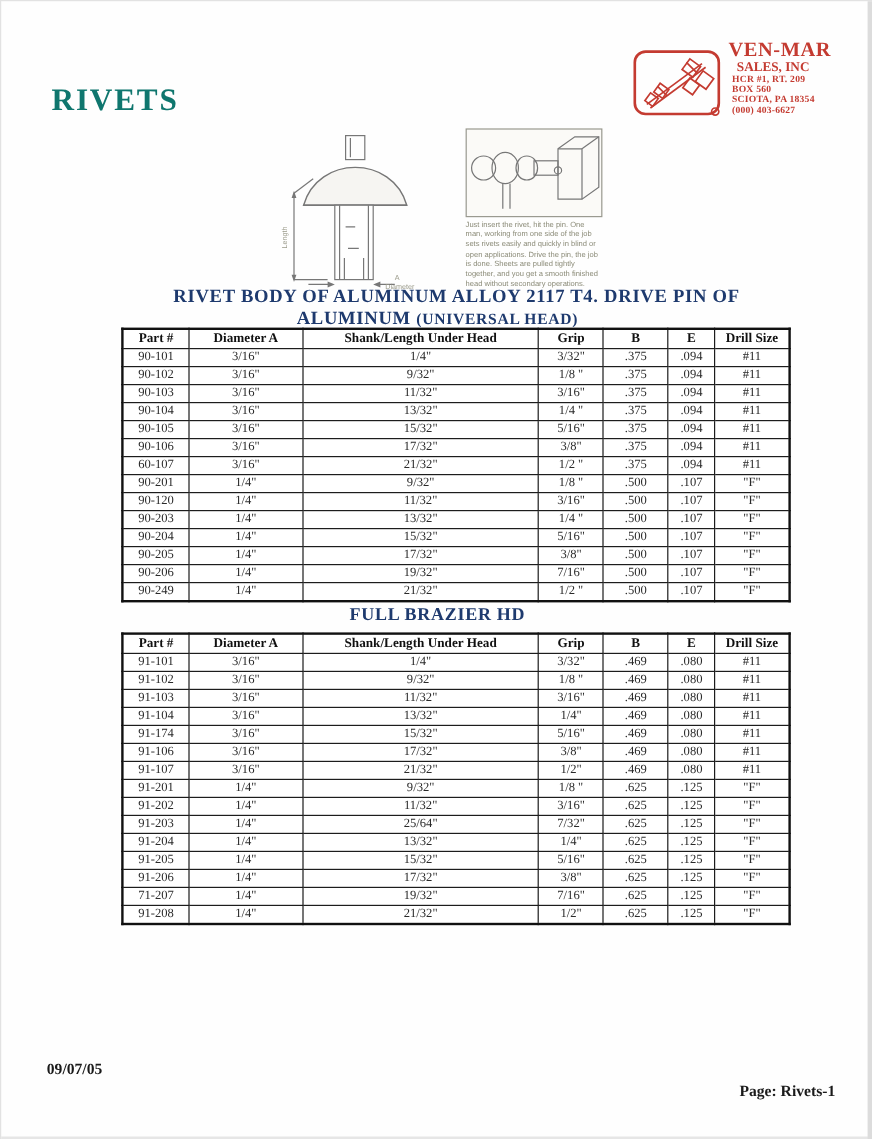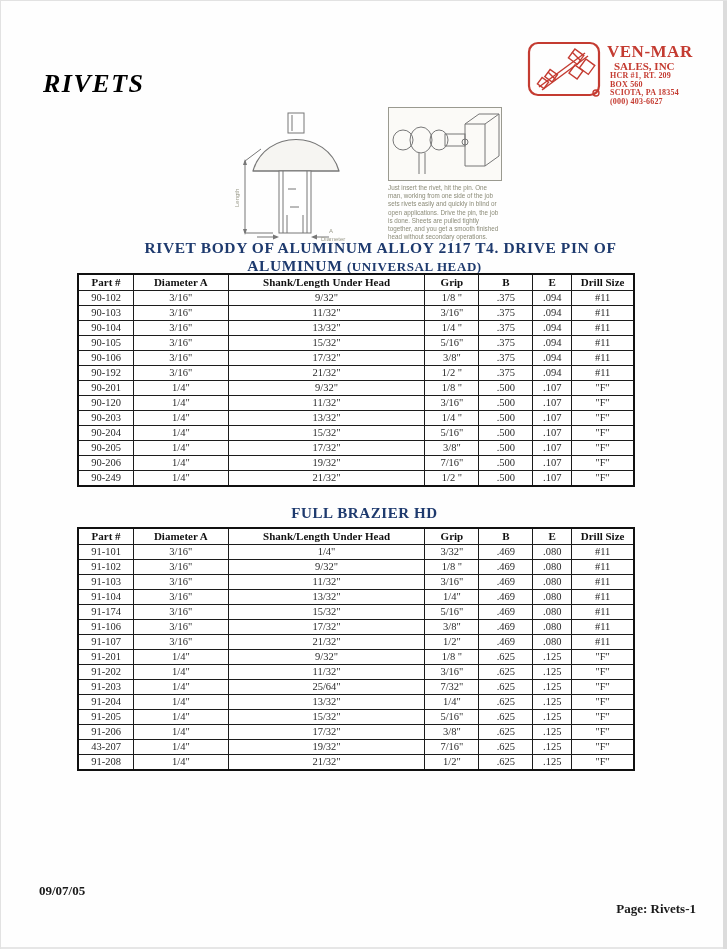--- a/index.html
+++ b/index.html
@@ -5,26 +5,26 @@
   html,body{margin:0;padding:0;background:#f2f2f2;}
   .page{
     position:relative;width:727px;height:949px;background:#fefefe;
     font-family:"Liberation Serif", serif;color:#1a1a1a;overflow:hidden;
     border:1px solid #e2e2e2;
     box-shadow:inset -5px 0 0 #dcdcdc, inset 0 -3px 0 #e6e6e6;
     margin:0 auto;
   }
   .doc-title{
     position:absolute;left:42px;top:68px;
-    font-size:26px;font-weight:bold;letter-spacing:1.5px;color:#000000;font-style:italic;
+    font-size:26px;font-weight:bold;letter-spacing:1.5px;color:#0f766e;
   }
   
   .logo{position:absolute;left:526px;top:32px;width:186px;height:78px;}
   .logo-mark{position:absolute;left:0;top:8px;}
-  .logo-text{position:absolute;left:80px;top:10px;color:#c43b31;line-height:1.05;}
+  .logo-text{position:absolute;left:80px;top:0;color:#c43b31;line-height:1.05;}
   .logo-name{font-size:17px;font-weight:bold;letter-spacing:.5px;}
   .logo-line2{font-size:11px;font-weight:bold;margin-left:7px;}
   .logo-addr{font-size:8px;font-weight:bold;margin-left:3px;letter-spacing:.2px;}
   
   .fig-left{position:absolute;left:232px;top:110px;width:120px;height:130px;}
   .fig-right{position:absolute;left:387px;top:106px;width:114px;height:132px;}
   .fig-right .frame{width:112px;height:72px;border:1px solid #9a9a90;background:#fbfaf7;}
   .fig-caption{
     margin-top:3px;width:112px;font-family:"Liberation Sans",sans-serif;
     font-size:6.3px;line-height:1.3;color:#8b8b78;text-align:left;
@@ -34,21 +34,21 @@
     position:absolute;left:0;width:727px;text-align:center;
     color:#1e3a6e;font-weight:bold;letter-spacing:.6px;
   }
   .sec-head .l1{font-size:15.5px;padding-left:32px;}
   .sec-head .l2{font-size:15.5px;}
   .sec-head .l2 .small{font-size:13px;}
   #head1{top:238px;line-height:1.15;}
   #head2{top:504px;font-size:15px;}
   
   table.data{
-    position:absolute;left:76px;width:558px;border-collapse:collapse;
+    position:absolute;left:100px;width:558px;border-collapse:collapse;
     table-layout:fixed;background:#fff;
     font-family:"Liberation Serif",serif;
     padding-left:24px;
   }
   #table1{top:272px;}
   #table2{top:526px;}
   table.data th, table.data td{
     border:1px solid #1c1c1c;text-align:center;padding:0;
     height:14px;line-height:14px;font-size:10.5px;color:#2a2a2a;
     overflow:hidden;white-space:nowrap;
@@ -174,20 +174,29 @@
           <th>Diameter A</th>
           <th>Shank/Length Under Head</th>
           <th>Grip</th>
           <th>B</th>
           <th>E</th>
           <th>Drill Size</th>
         </tr>
       </thead>
       <tbody>
         <tr>
+          <td>90-101</td>
+          <td>3/16"</td>
+          <td>1/4"</td>
+          <td>3/32"</td>
+          <td>.375</td>
+          <td>.094</td>
+          <td>#11</td>
+        </tr>
+        <tr>
           <td>90-102</td>
           <td>3/16"</td>
           <td>9/32"</td>
           <td>1/8 "</td>
           <td>.375</td>
           <td>.094</td>
           <td>#11</td>
         </tr>
         <tr>
           <td>90-103</td>
@@ -219,21 +228,21 @@
         <tr>
           <td>90-106</td>
           <td>3/16"</td>
           <td>17/32"</td>
           <td>3/8"</td>
           <td>.375</td>
           <td>.094</td>
           <td>#11</td>
         </tr>
         <tr>
-          <td>90-192</td>
+          <td>60-107</td>
           <td>3/16"</td>
           <td>21/32"</td>
           <td>1/2 "</td>
           <td>.375</td>
           <td>.094</td>
           <td>#11</td>
         </tr>
         <tr>
           <td>90-201</td>
           <td>1/4"</td>
@@ -435,21 +444,21 @@
         <tr>
           <td>91-206</td>
           <td>1/4"</td>
           <td>17/32"</td>
           <td>3/8"</td>
           <td>.625</td>
           <td>.125</td>
           <td>"F"</td>
         </tr>
         <tr>
-          <td>43-207</td>
+          <td>71-207</td>
           <td>1/4"</td>
           <td>19/32"</td>
           <td>7/16"</td>
           <td>.625</td>
           <td>.125</td>
           <td>"F"</td>
         </tr>
         <tr>
           <td>91-208</td>
           <td>1/4"</td>

